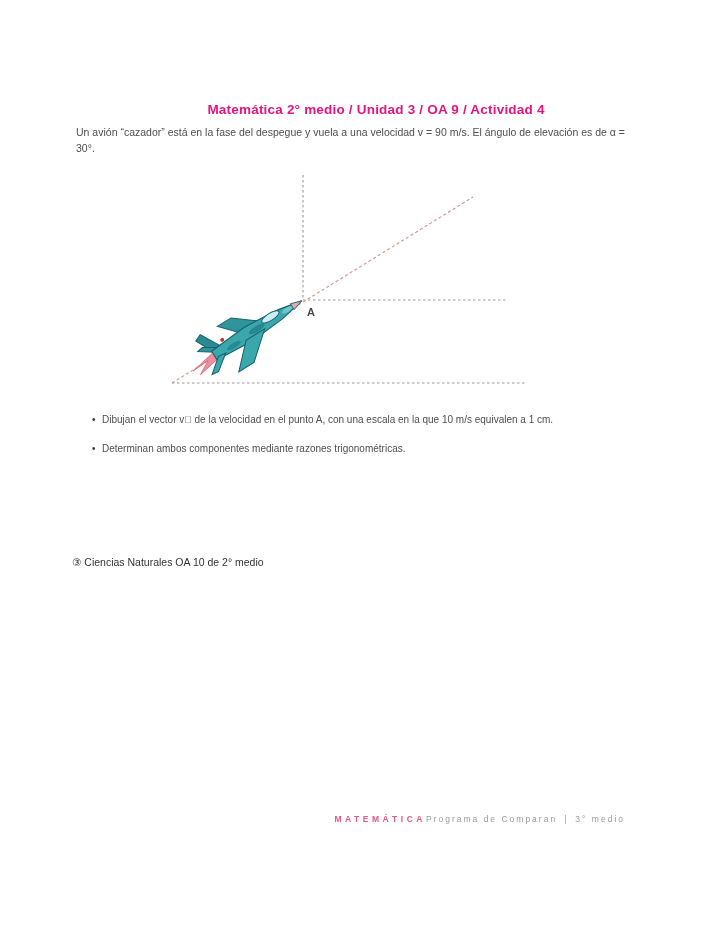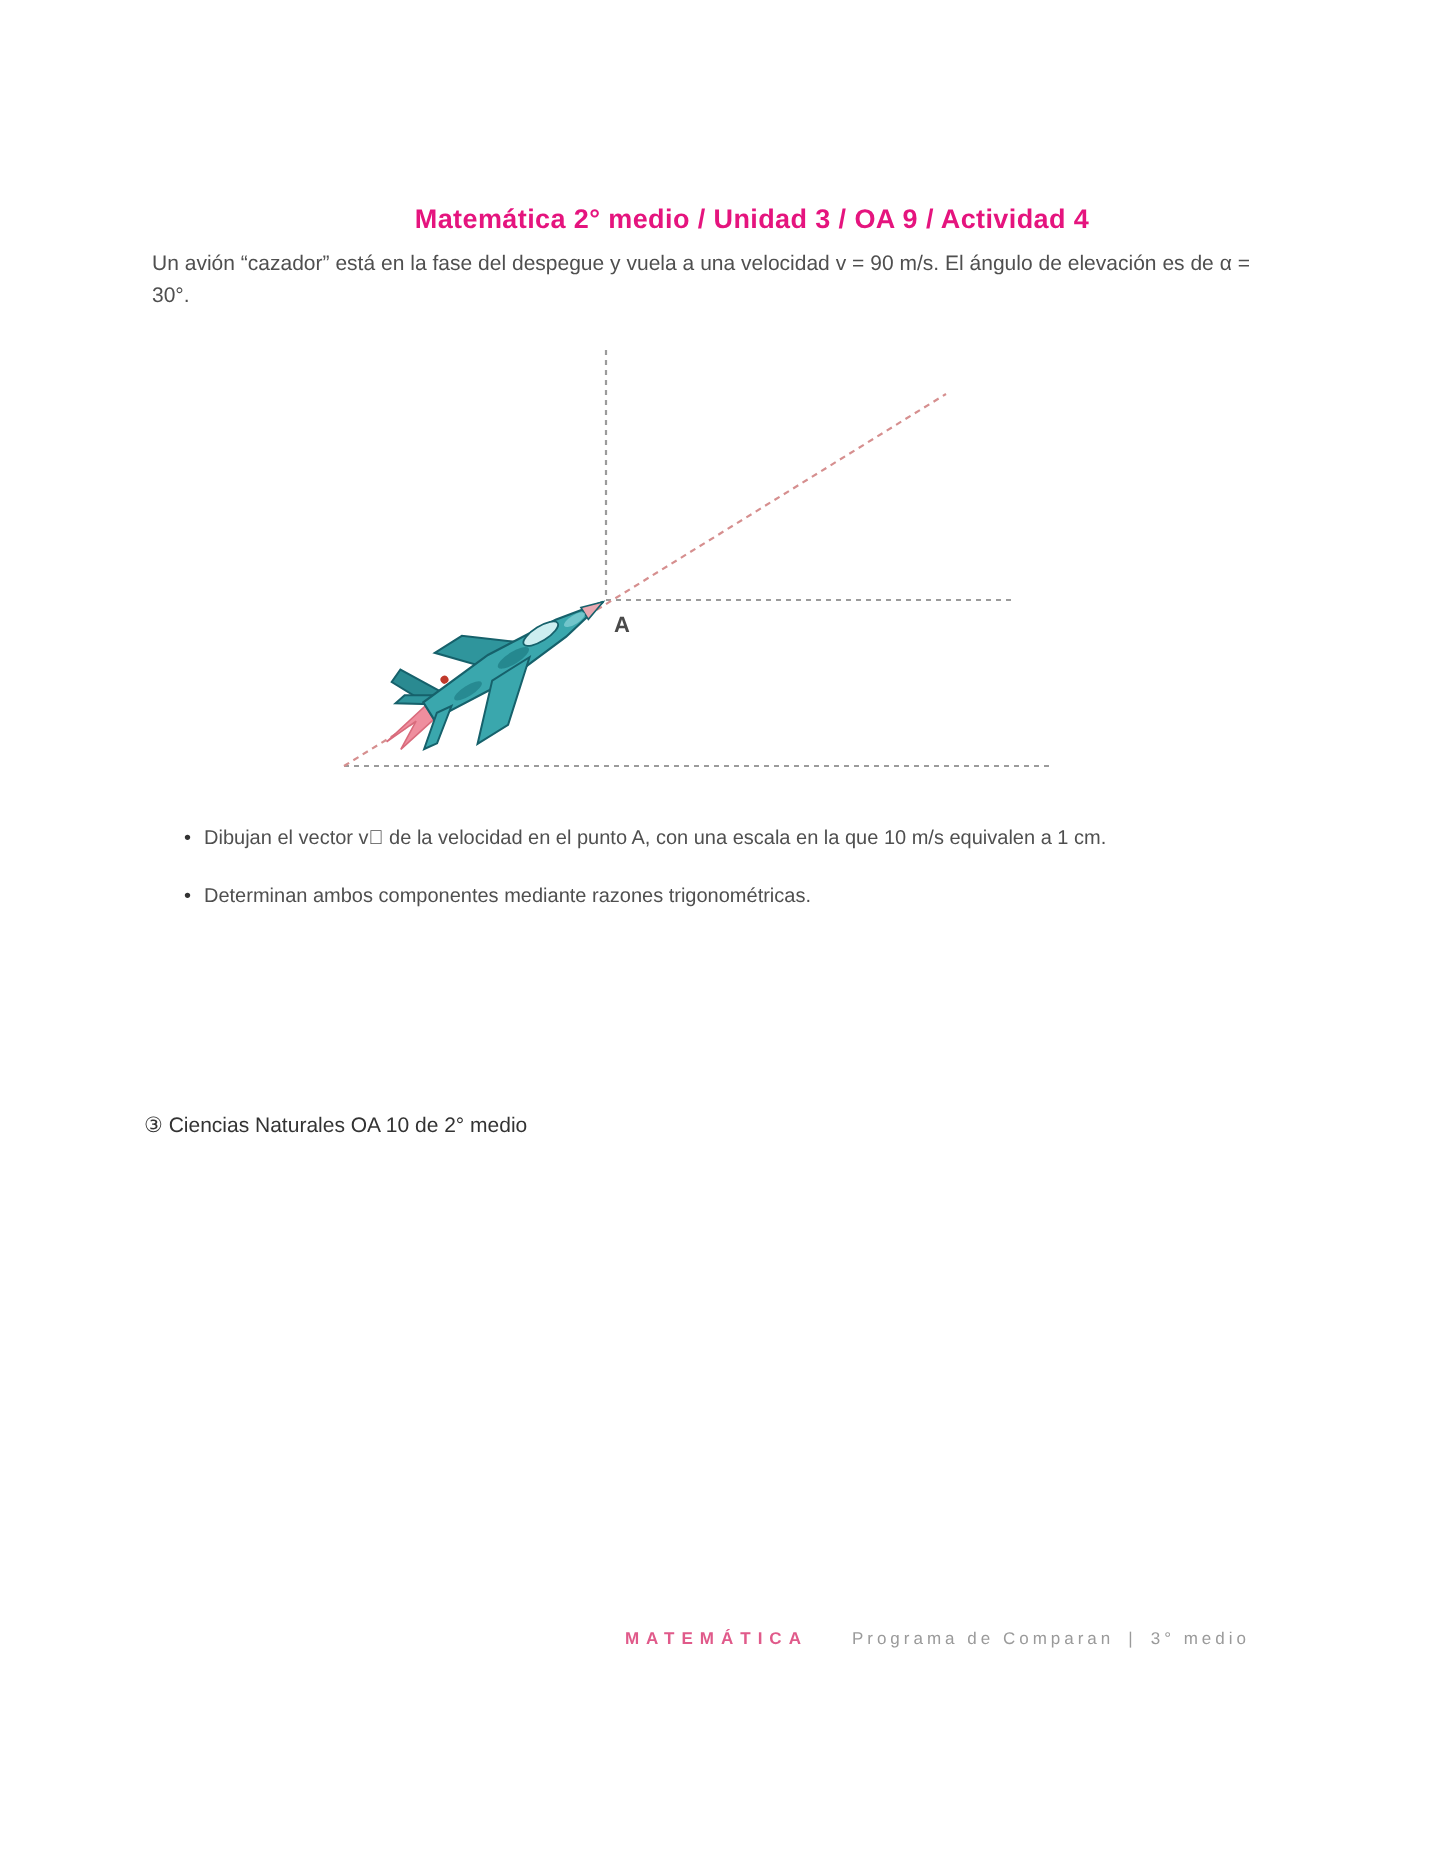--- a/index.html
+++ b/index.html
@@ -85,21 +85,20 @@
     position: absolute;
     top: 814px;
     right: 95px;
     font-size: 8.5px;
     white-space: nowrap;
   }
   .footer .brand {
     color: #e05a8a;
     font-weight: 700;
     letter-spacing: 3.5px;
-    margin-right: 22px;
   }
   .footer .muted {
     color: #9a9a9a;
     letter-spacing: 2px;
   }
   .footer .sep { margin: 0 7px; }
 </style>
 </head>
 <body>
 

